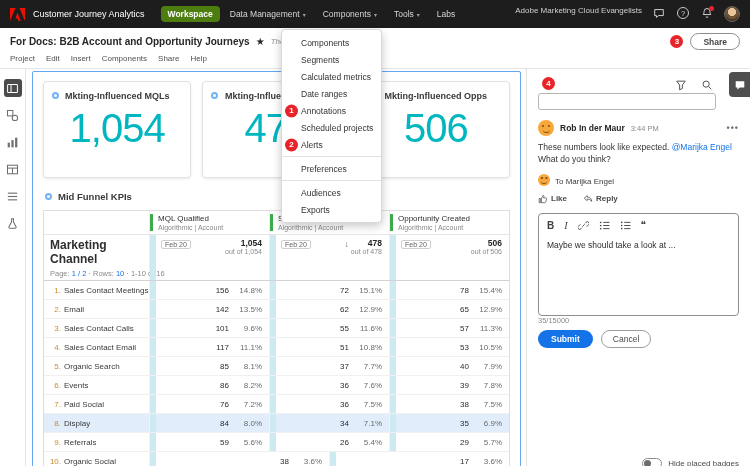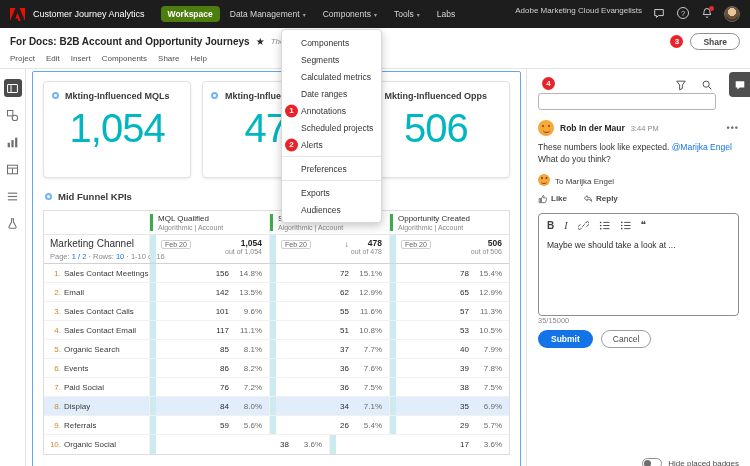--- a/index.html
+++ b/index.html
@@ -60,21 +60,21 @@
   .tbl{border:1px solid #dedede;font-size:8.5px;background:#fff}
   .tg-row{display:flex;border-bottom:1px solid #e6e6e6}
   .tg-spacer{width:106px;border-right:1px solid #efefef}
   .tg-cell{flex:1;display:flex;gap:5px;padding:3px 4px 3px 0;border-right:1px solid #efefef;min-width:0;cursor:pointer}
   .tg-cell:last-child,.th-cell:last-child,.td:last-child{border-right:none}
   .tg-bar{width:3px;background:#3dab4c}
   .tg-name{font-weight:normal;font-size:8px;color:#2f2f2f;line-height:1.25;white-space:nowrap}
   .tg-sub{font-size:7px;color:#8a8a8a;white-space:nowrap}
   .th-row{display:flex;border-bottom:1px solid #d2d2d2}
   .th-dim{width:106px;padding:3px 4px 2px 6px;border-right:1px solid #efefef}
-  .th-dim-name{font-weight:normal;font-size:10px;color:#2f2f2f;cursor:pointer}
+  .th-dim-name{font-weight:bold;font-size:12px;color:#2f2f2f;cursor:pointer}
   .pagination{font-size:7.5px;color:#8a8a8a;margin-top:3px;white-space:nowrap}
   .pagination .lk{color:#1473e6;cursor:pointer}
   .th-cell{flex:1;position:relative;display:flex;align-items:flex-start;padding:3px 7px 3px 11px;border-right:1px solid #efefef;cursor:pointer}
   .stripe::before{content:"";position:absolute;left:0;top:0;bottom:0;width:6px;background:#cdeaf0}
   .chip{font-size:7px;color:#5f5f5f;border:1px solid #cfcfcf;border-radius:2px;padding:0 3px;background:#fff;margin-top:2px;white-space:nowrap}
   .th-tot{margin-left:auto;display:flex;align-items:flex-start;gap:2px}
   .tot-col{display:flex;flex-direction:column;align-items:flex-end}
   .tot-v{font-weight:bold;font-size:8.5px;color:#262626}
   .tot-o{font-size:7px;color:#8a8a8a;white-space:nowrap}
   .sort{color:#6e6e6e;font-size:8.5px;margin-top:1px}
@@ -629,15 +629,15 @@
     <div class="mi">Components</div>
     <div class="mi">Segments</div>
     <div class="mi">Calculated metrics</div>
     <div class="mi">Date ranges</div>
     <div class="mi">Annotations<span class="callout">1</span></div>
     <div class="mi">Scheduled projects</div>
     <div class="mi">Alerts<span class="callout">2</span></div>
     <div class="mdiv"></div>
     <div class="mi">Preferences</div>
     <div class="mdiv"></div>
+    <div class="mi">Audiences</div>
     <div class="mi">Exports</div>
-    <div class="mi">Audiences</div>
   </div>
 
 </body></html>

